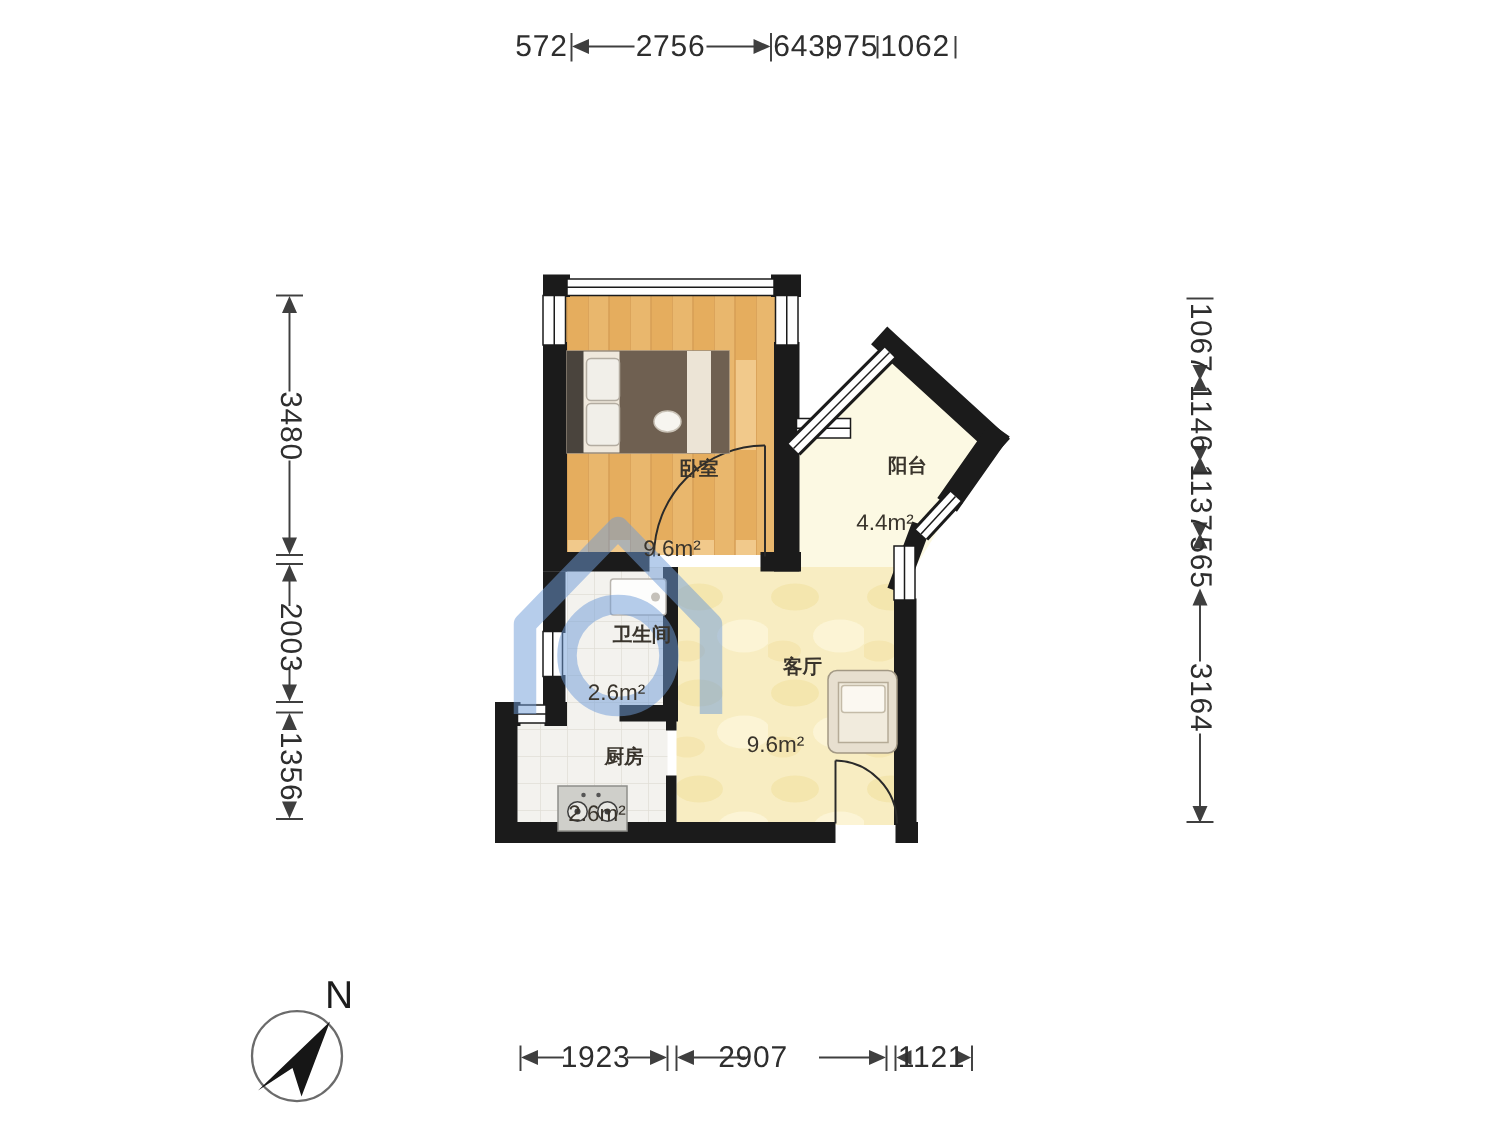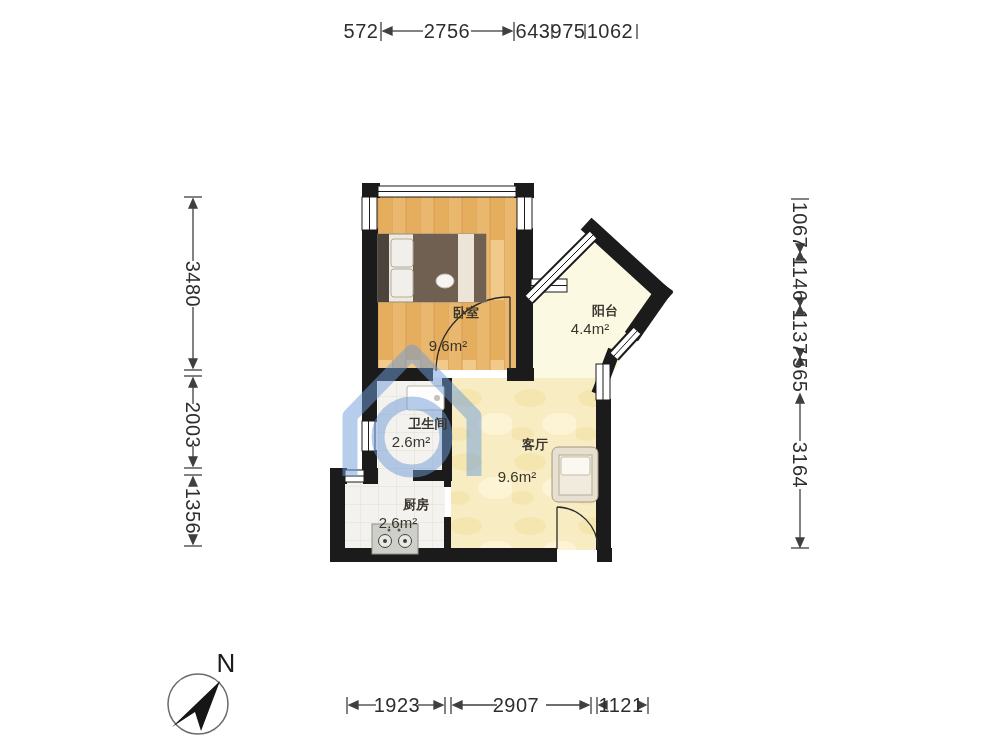--- a/index.html
+++ b/index.html
@@ -3,21 +3,21 @@
 <meta charset="utf-8">
 <style>
   html,body{margin:0;padding:0;background:#ffffff;}
   .stage{position:relative;width:856px;height:750px;background:#ffffff;overflow:hidden;
          font-family:"Liberation Sans", sans-serif;}
   svg{position:absolute;left:0;top:0;}
   .lbl{position:absolute;transform:translate(-50%,-50%);white-space:nowrap;line-height:1;}
   .lbl.v{transform:translate(-50%,-50%) rotate(90deg);}
   .dim{font-size:20px;color:#2e2e2e;letter-spacing:.5px;}
   .room-name{font-size:13px;color:#39342c;font-weight:700;padding-left:32px;}
-  .room-area{font-size:15px;color:#39342c;font-weight:500;}
+  .room-area{font-size:15px;color:#39342c;font-weight:500;margin-top:21px;}
   .wm-text{font-size:52px;font-weight:700;color:#76a0d8;opacity:.55;letter-spacing:9px;}
   .north{font-size:26px;color:#1c1c1c;}
 </style>
 </head>
 <body>
 
 <div class="stage">
 
 <svg width="1000" height="750" viewBox="0 0 1000 750">
   <defs>
@@ -229,21 +229,21 @@
   </g>
 </svg>
 
 <span class="lbl dim" style="left:361px;top:31px">572</span>
 <span class="lbl dim" style="left:447px;top:31px">2756</span>
 <span class="lbl dim" style="left:533px;top:31px">643</span>
 <span class="lbl dim" style="left:568px;top:31px">975</span>
 <span class="lbl dim" style="left:610px;top:31px">1062</span>
 
 <span class="lbl dim" style="left:397px;top:705px">1923</span>
-<span class="lbl dim" style="left:516px;top:705px">2907</span>
+<span class="lbl dim" style="left:502px;top:705px">2907</span>
 <span class="lbl dim" style="left:621px;top:705px">1121</span>
 
 <span class="lbl dim v" style="left:193px;top:284px">3480</span>
 <span class="lbl dim v" style="left:193px;top:425px">2003</span>
 <span class="lbl dim v" style="left:193px;top:511px">1356</span>
 
 <span class="lbl dim v" style="left:800px;top:225px">1067</span>
 <span class="lbl dim v" style="left:800px;top:279px">1146</span>
 <span class="lbl dim v" style="left:800px;top:332px">1137</span>
 <span class="lbl dim v" style="left:800px;top:375px">565</span>

